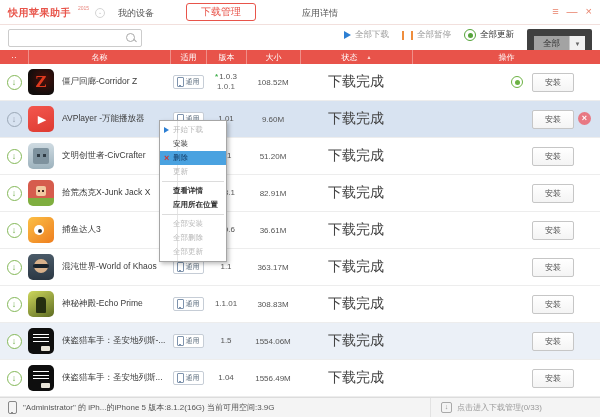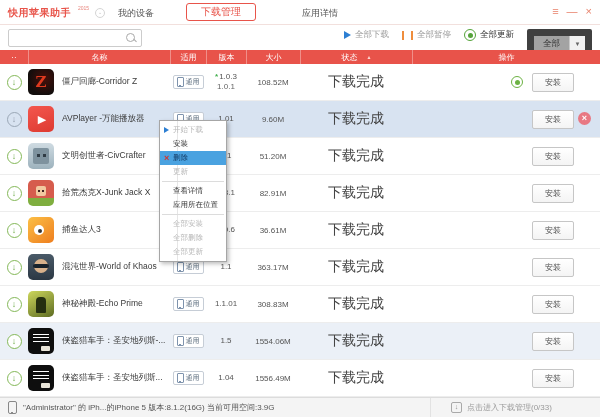--- a/index.html
+++ b/index.html
@@ -94,33 +94,33 @@
   .install-btn{position:absolute;left:120px;top:9px;width:40px;height:17px;border:1px solid #c6c6c6;border-radius:2px;
     background:linear-gradient(#fff,#f4f4f4);font-size:8px;color:#4a4a4a;text-align:center;line-height:17px;cursor:pointer}
   .remove-x{position:absolute;left:166px;top:11px;width:13px;height:13px;background:#e87883;border-radius:50%;
     color:#fff;font-size:9px;font-weight:bold;line-height:13px;text-align:center;cursor:pointer}
   
   .menu{position:absolute;left:159px;top:120px;width:66px;background:#fff;border:1px solid #a6a6a6;
     box-shadow:2px 2px 4px rgba(0,0,0,.25);padding:2px 0;z-index:10}
   .menu::before{content:"";position:absolute;left:17px;top:0;bottom:0;width:1px;background:#e6e6e6}
   .mi{position:relative;height:14px;line-height:14px;padding-left:13px;font-size:7.5px;color:#333;white-space:nowrap;cursor:default}
   .mi.disabled{color:#b8b8b8}
-  .mi.bold{font-weight:normal}
+  .mi.bold{font-weight:bold}
   .mi.highlight{background:#4aa2e0;color:#16406b}
   .mi-play{position:absolute;left:4px;top:4px;width:0;height:0;border-left:5px solid #2d7fd3;
     border-top:3px solid transparent;border-bottom:3px solid transparent}
   .mi-cross{position:absolute;left:4px;top:0;color:#d4342a;font-weight:bold;font-size:9px}
   .msep{height:1px;background:#dcdcdc;margin:2px 2px;position:relative;z-index:1}
   
   .sb{position:absolute;left:0;right:0;bottom:0;height:20px;background:#f4f4f4;border-top:1px solid #dcdcdc;
     display:flex;align-items:center;padding:0 8px;font-size:8px;color:#555;box-sizing:border-box}
   .phone-ic{width:7px;height:11px;border:1px solid #888;border-radius:2px;margin-right:6px;position:relative;flex:none}
   .phone-ic::after{content:"";position:absolute;left:1.5px;bottom:.5px;width:2px;height:1px;background:#888}
   .sb-right{position:absolute;left:430px;top:0;bottom:0;display:flex;align-items:center;gap:5px;color:#999;
-    border-left:1px solid #e2e2e2;padding-left:20px}
+    border-left:1px solid #e2e2e2;padding-left:10px}
   .tray-ic{width:9px;height:9px;border:1px solid #a9a9a9;border-radius:2px;font-size:7px;line-height:8px;
     text-align:center;color:#8d8d8d}
 </style>
 </head>
 <body>
 
 <div class="screen">
 
   <div class="topbar">
     <span class="logo">快用苹果助手</span>

